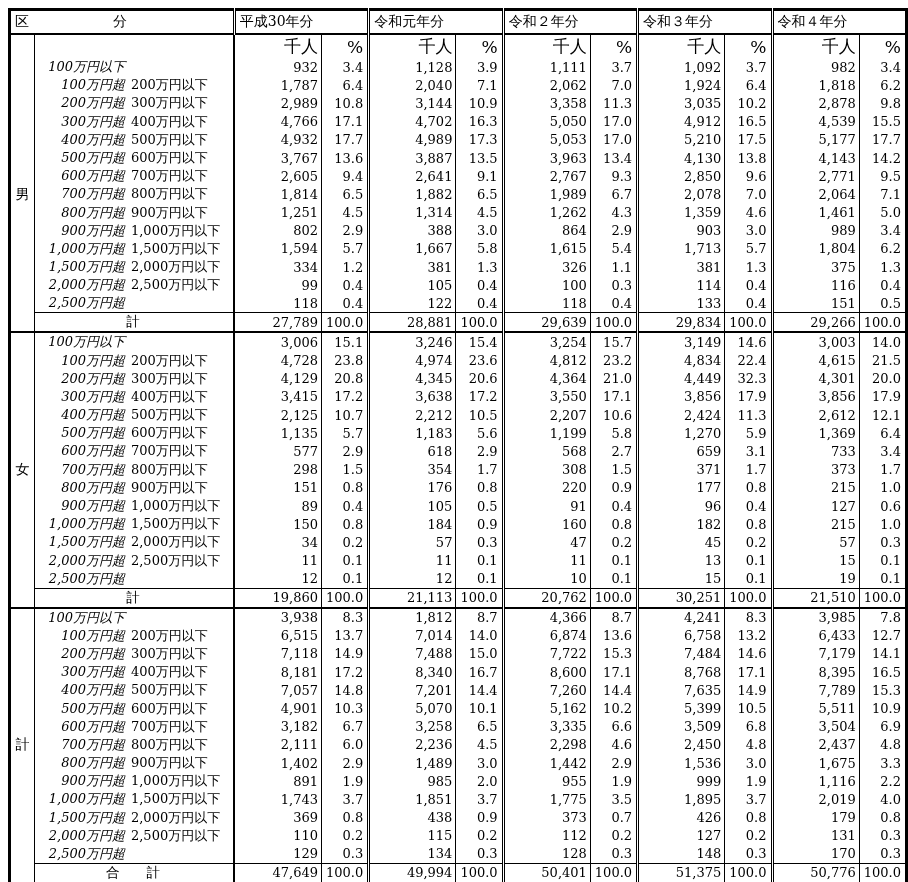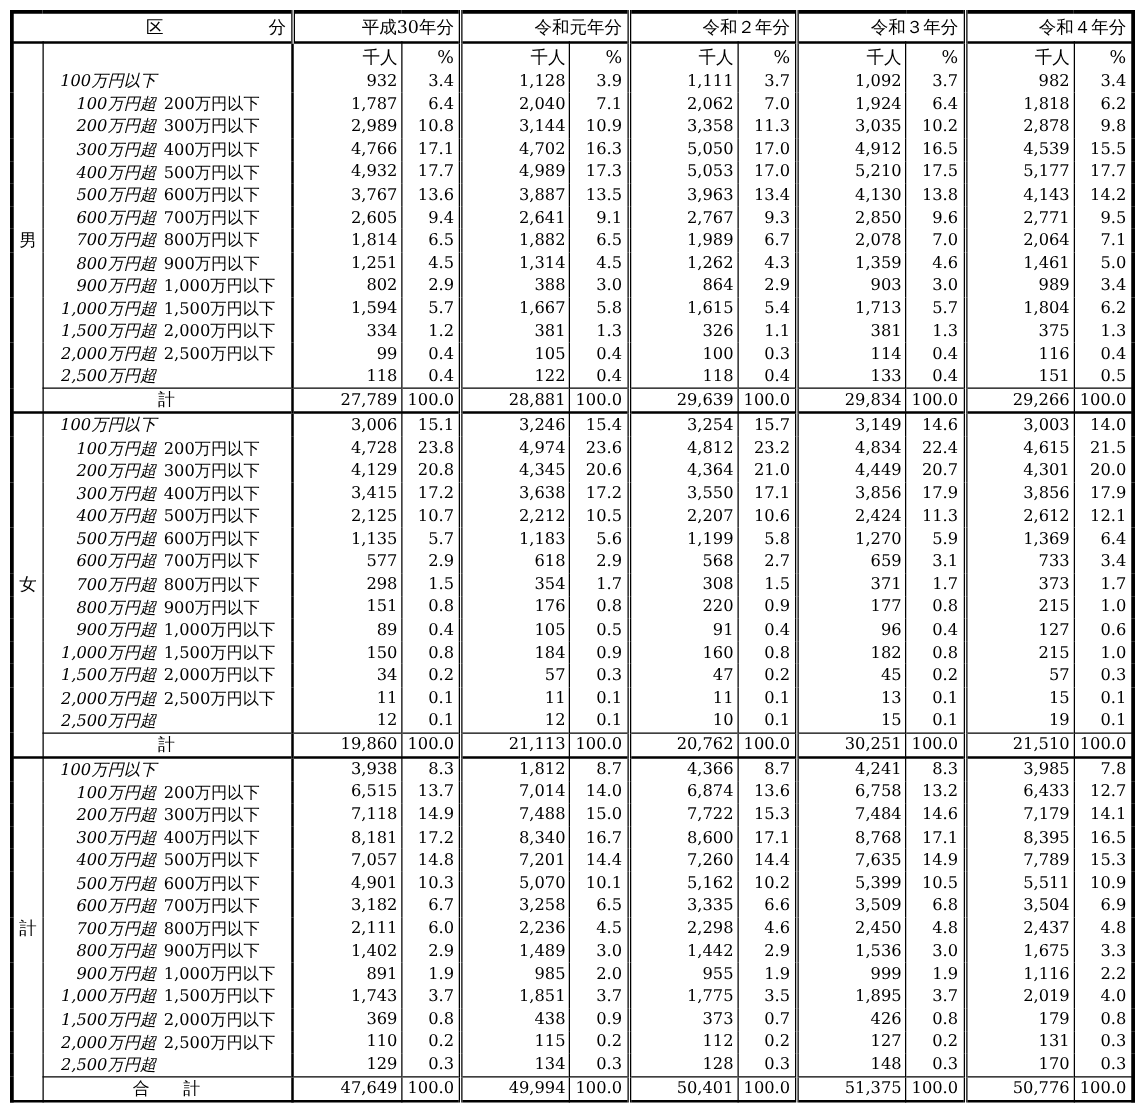--- a/index.html
+++ b/index.html
@@ -1,24 +1,24 @@
 <!DOCTYPE html>
 <html><head>
 <meta charset="utf-8">
 <style>
   html,body{margin:0;padding:0;width:908px;height:882px;background:#fff;overflow:hidden;}
   body{font-family:"DejaVu Serif","Liberation Serif",serif;color:#000;}
   #page{position:relative;width:908px;height:882px;background:#fff;}
   table{border-collapse:collapse;table-layout:fixed;position:absolute;left:8px;top:8px;border:3px solid #000;}
   td,th{padding:0 4px;margin:0;white-space:nowrap;overflow:hidden;font-weight:normal;}
   
-  thead tr.year-row th{height:22px;font-size:14px;border-bottom:2px solid #000;text-align:right;vertical-align:middle;}
+  thead tr.year-row th{height:22px;font-size:14px;border-bottom:2px solid #000;text-align:left;vertical-align:middle;}
   th.cat-head{border-right:2px solid #000;}
   th.year-head{border-left:3px double #000;}
-  thead tr.unit-row td{height:21px;font-size:14px;}
+  thead tr.unit-row td{height:21px;font-size:17px;}
   
   td.gcol{border-right:1px solid #000;}
   td.lcol{border-right:2px solid #000;}
   td.people{text-align:right;font-size:13px;padding-right:3px;}
   td.pct{text-align:right;font-size:13px;border-left:1px solid #000;border-right:3px double #000;padding-right:4px;}
   td.pct.last{border-right:none;}
   
   tbody tr{height:18.2px;}
   tbody{border-bottom:2px solid #000;}
   tbody.last-section{border-bottom:none;}
@@ -300,21 +300,21 @@
         </tr>
         <tr>
           <td class="label-cell"><span class="p1">200万円超</span><span class="p2">300万円以下</span></td>
           <td class="people">4,129</td>
           <td class="pct">20.8</td>
           <td class="people">4,345</td>
           <td class="pct">20.6</td>
           <td class="people">4,364</td>
           <td class="pct">21.0</td>
           <td class="people">4,449</td>
-          <td class="pct">20.7</td>
+          <td class="pct">32.3</td>
           <td class="people">4,301</td>
           <td class="pct last">20.0</td>
         </tr>
         <tr>
           <td class="label-cell"><span class="p1">300万円超</span><span class="p2">400万円以下</span></td>
           <td class="people">3,415</td>
           <td class="pct">17.2</td>
           <td class="people">3,638</td>
           <td class="pct">17.2</td>
           <td class="people">3,550</td>

